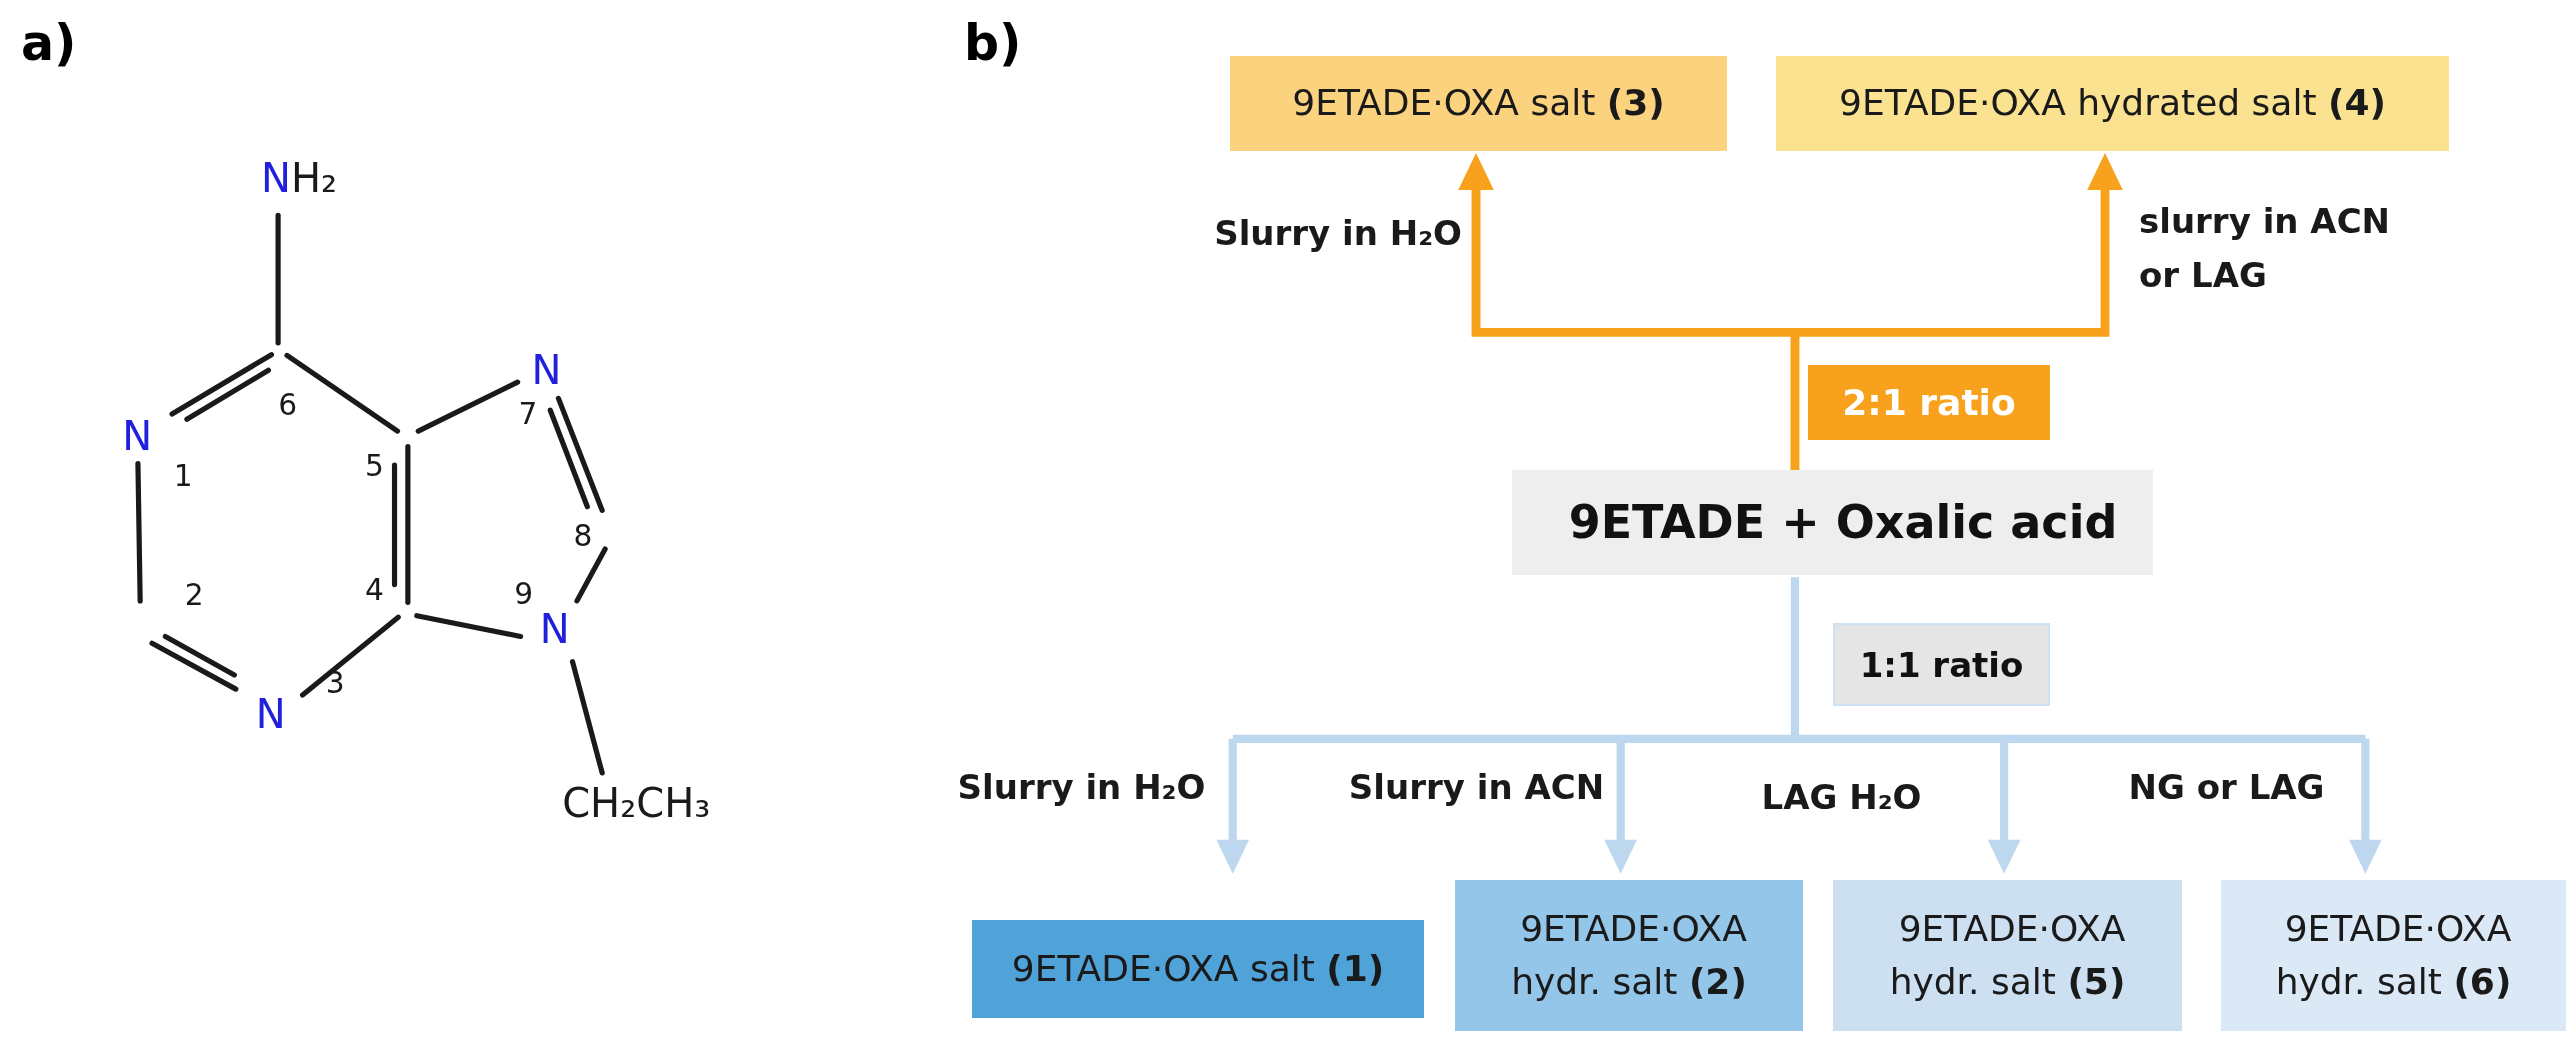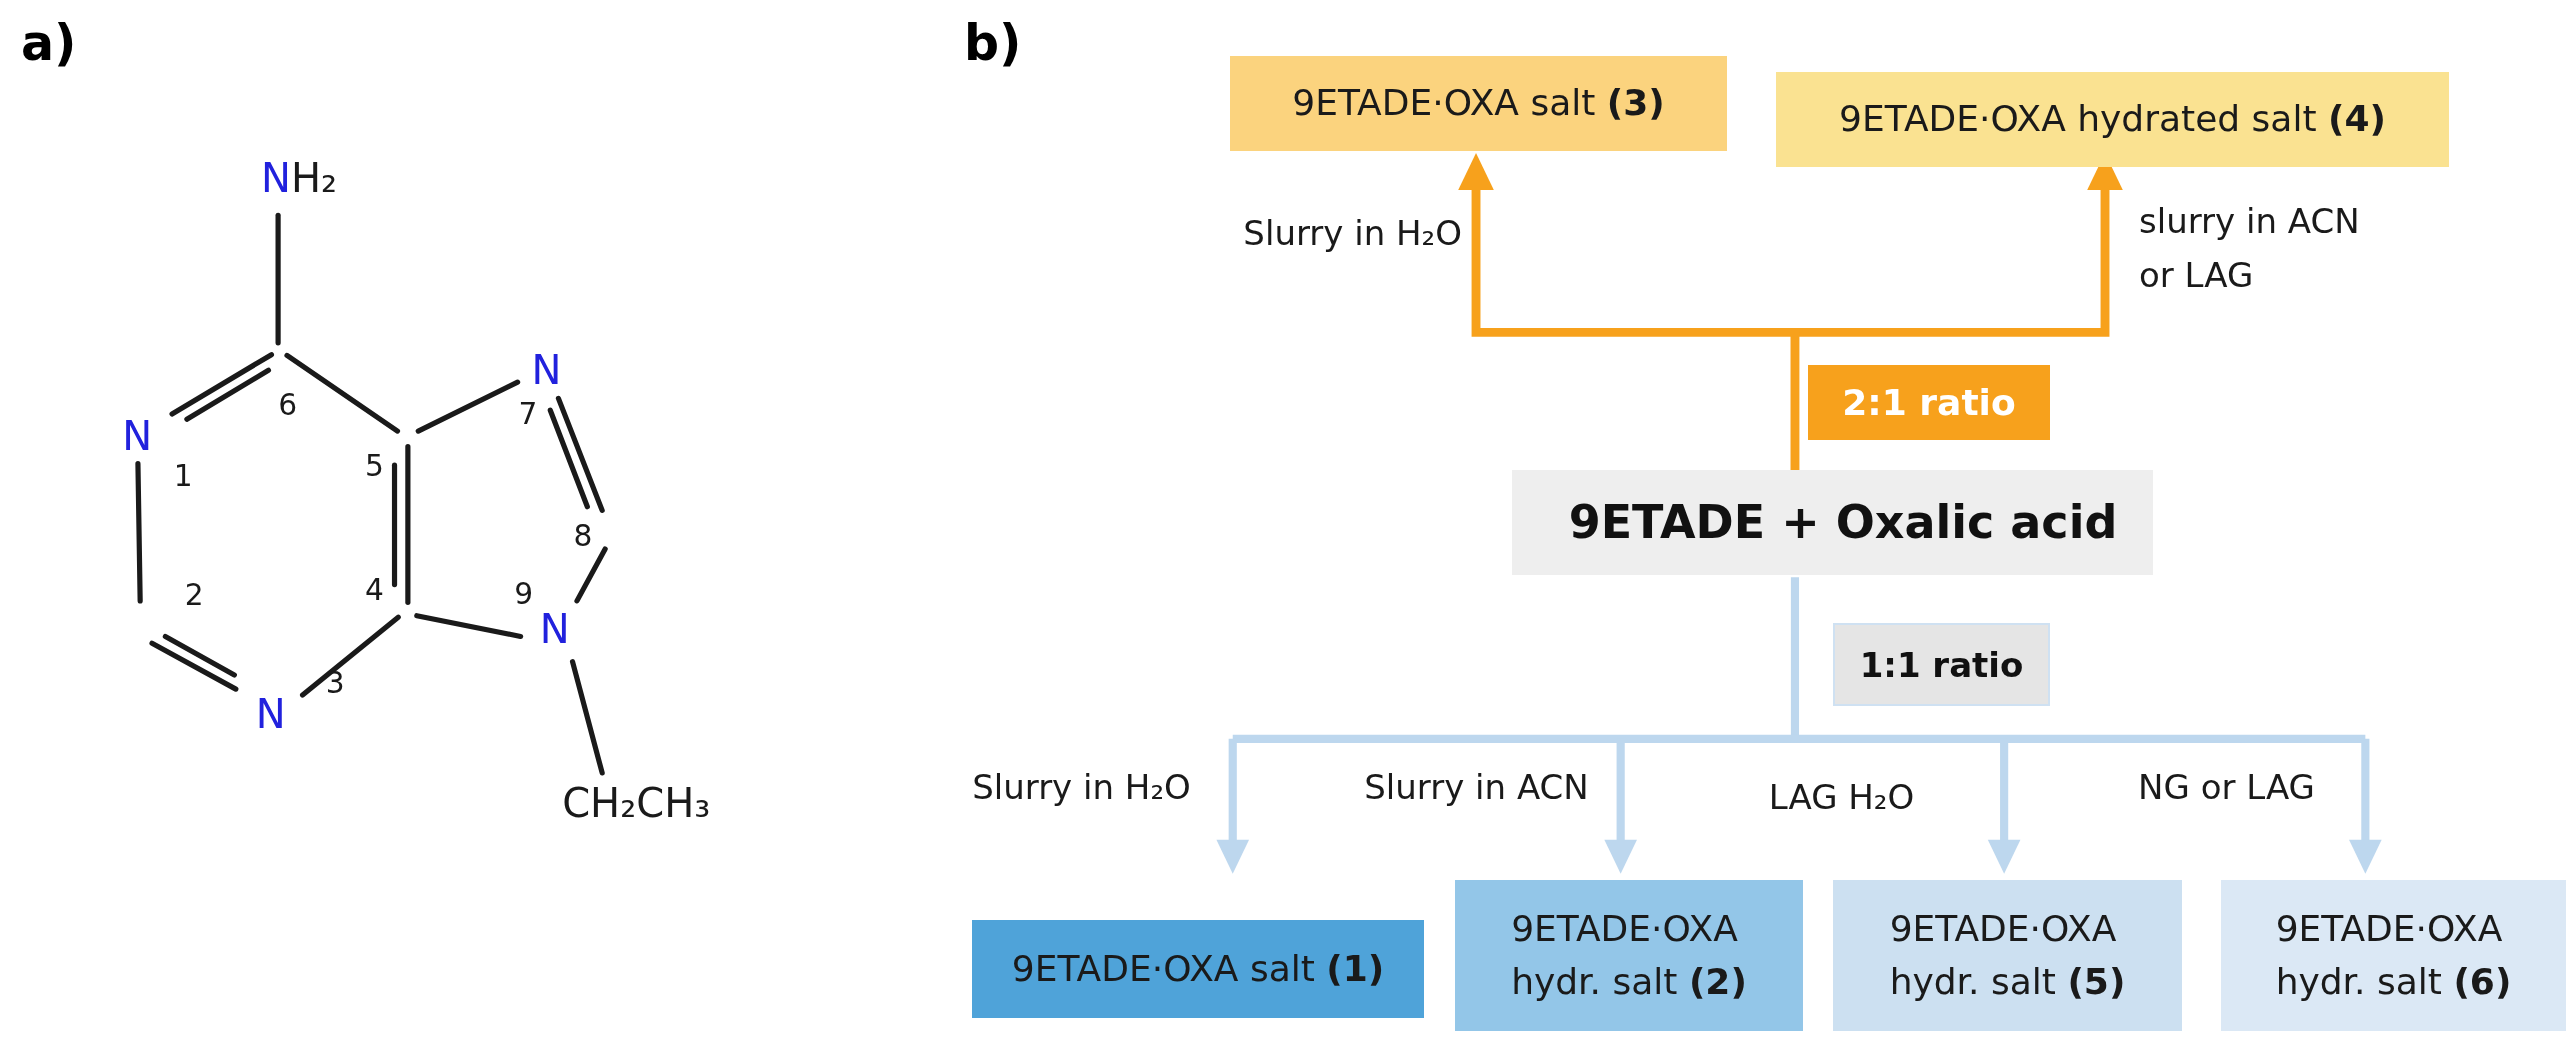--- a/index.html
+++ b/index.html
@@ -11,29 +11,30 @@
     color:#1a1a1a;
     overflow:hidden;
   }
   .abs{position:absolute;}
   .panel-label{
     font-size:49px;font-weight:bold;color:#000;
   }
   .flow-box{
     position:absolute;
     display:flex;align-items:center;justify-content:center;
-    text-align:left;
+    text-align:right;
     font-size:36px;color:#1a1a1a;
     line-height:1.45;
   }
   .flow-box .num{font-weight:bold;}
   .cond-label{
     position:absolute;
     font-size:34px;color:#1a1a1a;
     line-height:1.6;
+    font-weight:bold;
   }
   .ratio-box{
     position:absolute;
     display:flex;align-items:center;justify-content:center;
     font-size:36px;font-weight:bold;
   }
   #ratio21{color:#ffffff;}
   #ratio11{color:#111;border:2.2px solid #cfe1f2;}
   #reactant-box{
     font-size:46px;font-weight:bold;color:#111;padding-left:21px;
@@ -121,21 +122,21 @@
       <polygon points="2185,1178 2163,1132 2207,1132"></polygon>
       <polygon points="2702,1178 2680,1132 2724,1132"></polygon>
       <polygon points="3189,1178 3167,1132 3211,1132"></polygon>
     </g>
   </svg>
 
   <div class="flow-box" style="left: 1230px; top: 56px; width: 497px; height: 95px; background-color: rgb(251, 211, 126);">
     <span><span>9ETADE·OXA salt </span><span class="num">(3)</span></span>
   </div>
 
-  <div class="flow-box" style="left: 1776px; top: 56px; width: 673px; height: 95px; background-color: rgb(250, 226, 145); margin-top: 16px;">
+  <div class="flow-box" style="left: 1776px; top: 56px; width: 673px; height: 95px; background-color: rgb(250, 226, 145);">
     <span><span>9ETADE·OXA hydrated salt </span><span class="num">(4)</span></span>
   </div>
 
   <div class="cond-label" style="left:1202px;top:206px;width:260px;text-align:right;">Slurry in H₂O</div>
 
   <div class="cond-label" style="left:2139px;top:194px;width:326px;text-align:left;">
     <div>slurry in ACN</div>
     <div>or LAG</div>
   </div>
 

